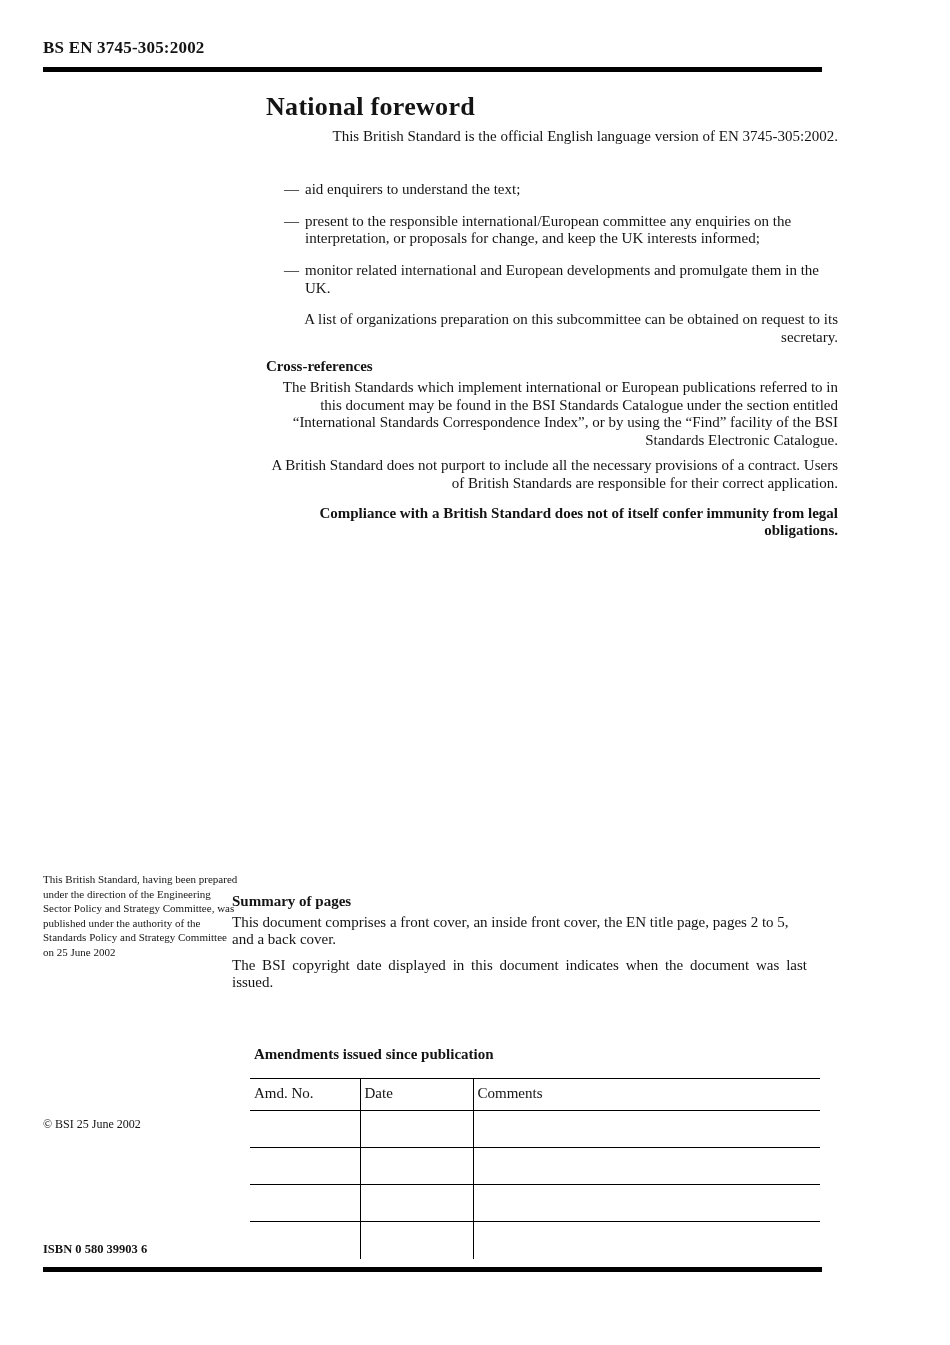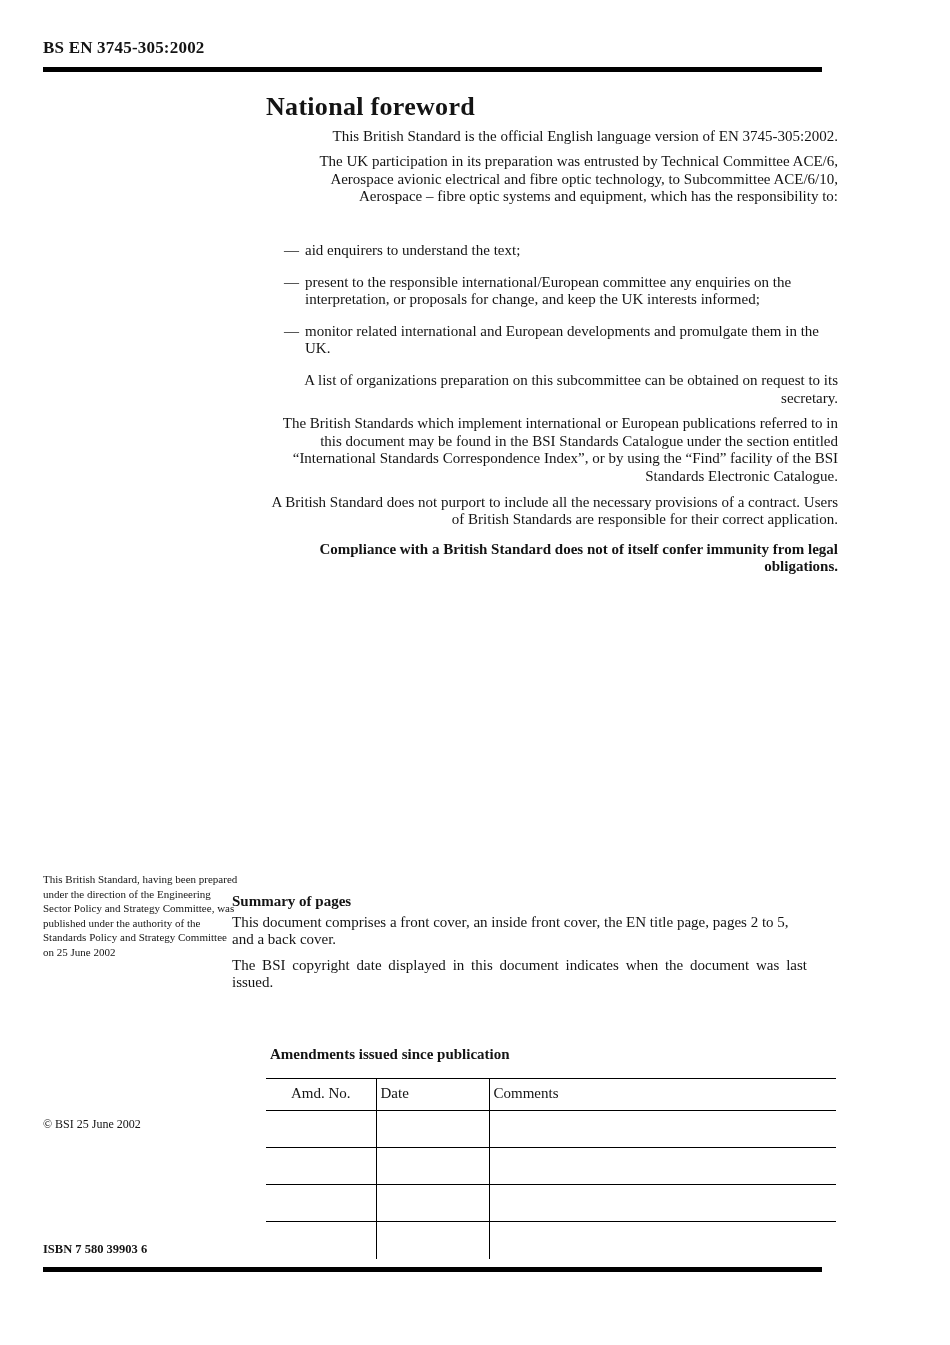--- a/index.html
+++ b/index.html
@@ -89,21 +89,21 @@
     left: 232px;
     top: 893px;
     width: 575px;
     font-size: 15px;
     line-height: 17.6px;
   }
   .summary p { margin-bottom: 8px; }
   .justified { text-align: justify; }
   .amendments {
     position: absolute;
-    left: 266px;
+    left: 250px;
     top: 1046px;
     width: 570px;
   }
   .amendments-heading {
     font-size: 15px;
     font-weight: bold;
     margin-left: 4px;
     margin-bottom: 15px;
   }
   table.amd-table {
@@ -113,68 +113,68 @@
     border-top: 1px solid #000;
   }
   table.amd-table th, table.amd-table td {
     font-weight: normal;
     text-align: left;
     vertical-align: top;
     padding: 6px 4px 4px 4px;
   }
   table.amd-table th { height: 32px; border-bottom: 1px solid #000; }
   table.amd-table td { height: 37px; }
-  table.amd-table .col-amd { width: 110px; text-align: center; }
+  table.amd-table .col-amd { width: 110px; }
   table.amd-table .col-date { width: 113px; }
   table.amd-table th:nth-child(1), table.amd-table td:nth-child(1),
   table.amd-table th:nth-child(2), table.amd-table td:nth-child(2) {
     border-right: 1px solid #000;
   }
   table.amd-table tr.empty-row td { border-bottom: 1px solid #000; }
   table.amd-table tr.empty-row:last-child td { border-bottom: none; }
 </style>
 </head>
 <body>
 
 <div class="page">
 
   <div class="doc-number">BS EN 3745-305:2002</div>
   <div class="rule-top"></div>
 
   <div class="main">
     <div class="foreword-title">National foreword</div>
     <p>This British Standard is the official English language version of EN 3745-305:2002.</p>
-    <p>The UK participation in its preparation was entrusted by Technical Committee ACE/6, Aerospace avionic electrical and fibre optic technology, to Subcommittee ACE/6/10, Aerospace – fibre optic systems and equipment, which has the responsibility to:</p>
 
     <div class="bullet-list">
       <div class="bullet">
         <span class="marker">—</span>
         <span class="btext">aid enquirers to understand the text;</span>
       </div>
       <div class="bullet">
         <span class="marker">—</span>
         <span class="btext">present to the responsible international/European committee any enquiries on the interpretation, or proposals for change, and keep the UK interests informed;</span>
       </div>
       <div class="bullet">
         <span class="marker">—</span>
         <span class="btext">monitor related international and European developments and promulgate them in the UK.</span>
       </div>
     </div>
 
     <p>A list of organizations preparation on this subcommittee can be obtained on request to its secretary.</p>
 
+    <div class="subheading">Cross-references</div>
     <p>The British Standards which implement international or European publications referred to in this document may be found in the BSI Standards Catalogue under the section entitled “International Standards Correspondence Index”, or by using the “Find” facility of the BSI Standards Electronic Catalogue.</p>
     <p>A British Standard does not purport to include all the necessary provisions of a contract. Users of British Standards are responsible for their correct application.</p>
 
     <p class="bold-note">Compliance with a British Standard does not of itself confer immunity from legal obligations.</p>
   </div>
 
   <div class="sidebar-note">This British Standard, having been prepared under the direction of the Engineering Sector Policy and Strategy Committee, was published under the authority of the Standards Policy and Strategy Committee on 25 June 2002</div>
   <div class="copyright">© BSI 25 June 2002</div>
-  <div class="isbn">ISBN 7 580 39903 6</div>
+  <div class="isbn">ISBN 0 580 39903 6</div>
 
   <div class="summary">
     <div class="subheading" style="margin-top:0;">Summary of pages</div>
     <p>This document comprises a front cover, an inside front cover, the EN title page, pages 2 to 5, and a back cover.</p>
     <p class="justified">The BSI copyright date displayed in this document indicates when the document was last issued.</p>
   </div>
 
   <div class="amendments">
     <div class="amendments-heading">Amendments issued since publication</div>
     <table class="amd-table">

